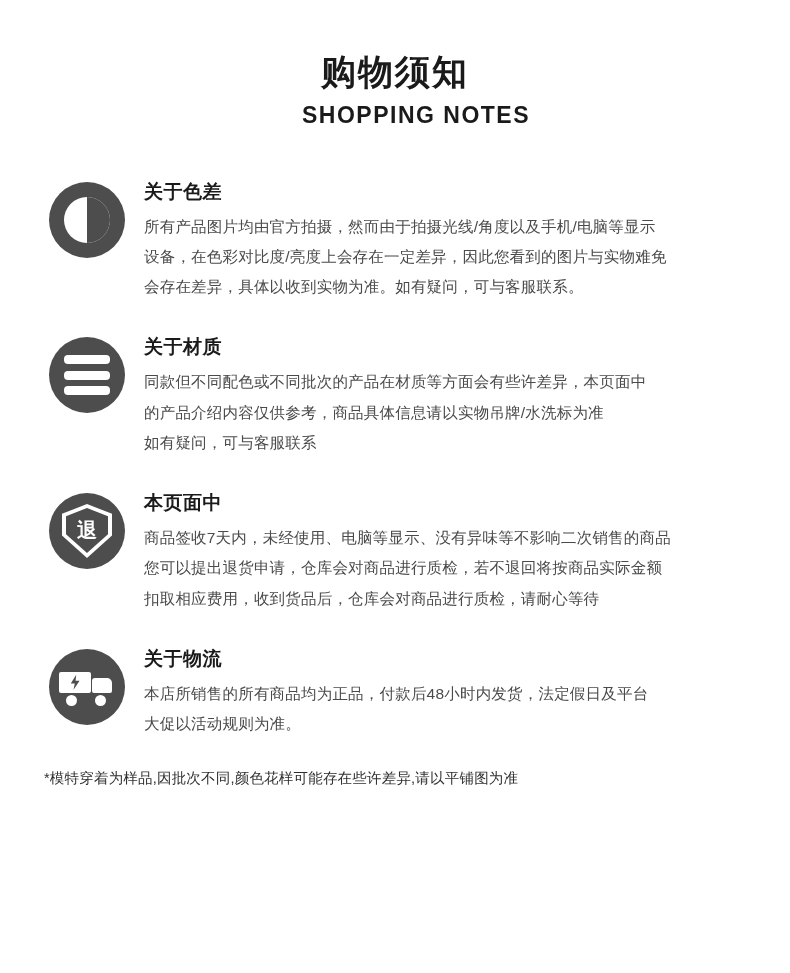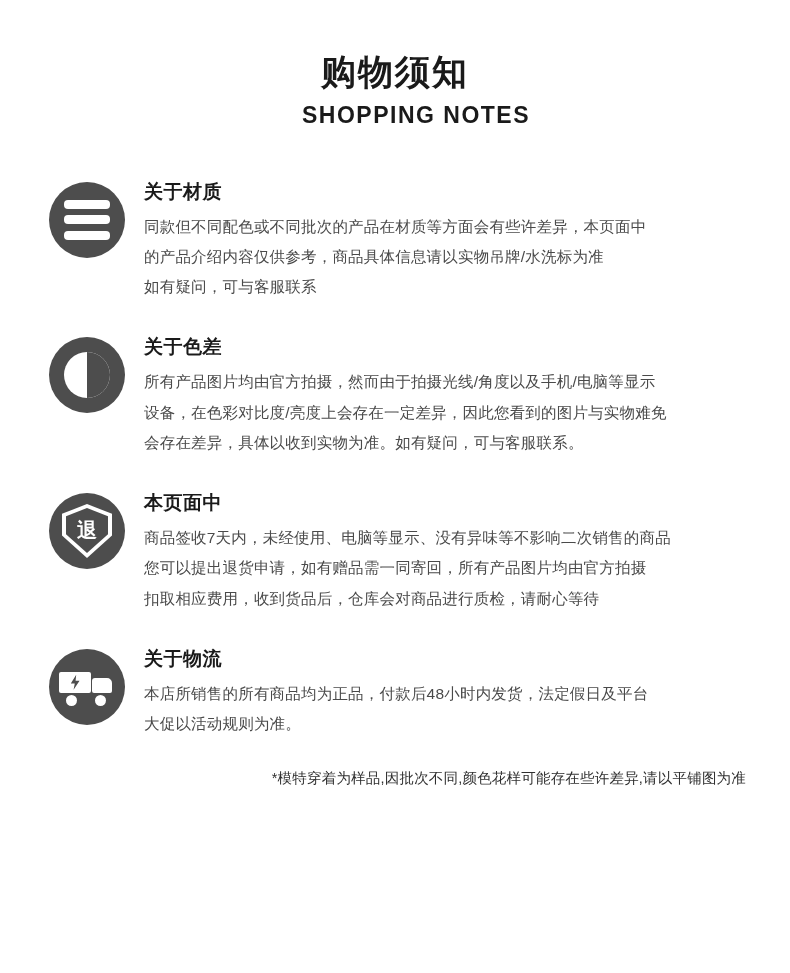--- a/index.html
+++ b/index.html
@@ -81,21 +81,21 @@
     letter-spacing: 0.5px;
   }
   .sec-line {
     font-size: 15.5px;
     color: #4a4a4a;
     line-height: 1.95;
     letter-spacing: 0.2px;
   }
   
   .footnote {
-    text-align: right;
+    text-align: left;
     font-size: 14.5px;
     color: #2f2f2f;
     margin-top: 16px;
     padding: 0 44px;
     letter-spacing: 0.2px;
   }
   
   
   .ic-contrast {
     width: 46px;
@@ -244,20 +244,34 @@
 <body>
 
 <div class="page">
 
   <div class="header">
     <div class="title-cn">购物须知</div>
     <div class="title-en">SHOPPING NOTES</div>
   </div>
 
   <div class="sections">
+
+    <div class="section">
+      <div class="icon-wrap">
+        <div class="circle">
+          <div class="ic-contrast"></div>
+        </div>
+      </div>
+      <div class="sec-text">
+        <div class="sec-title">关于色差</div>
+        <div class="sec-line">所有产品图片均由官方拍摄，然而由于拍摄光线/角度以及手机/电脑等显示</div>
+        <div class="sec-line">设备，在色彩对比度/亮度上会存在一定差异，因此您看到的图片与实物难免</div>
+        <div class="sec-line">会存在差异，具体以收到实物为准。如有疑问，可与客服联系。</div>
+      </div>
+    </div>
 
     <div class="section">
       <div class="icon-wrap">
         <div class="circle">
           <div class="ic-bars">
               <span></span>
               <span></span>
               <span></span>
             </div>
         </div>
@@ -266,45 +280,31 @@
         <div class="sec-title">关于材质</div>
         <div class="sec-line">同款但不同配色或不同批次的产品在材质等方面会有些许差异，本页面中</div>
         <div class="sec-line">的产品介绍内容仅供参考，商品具体信息请以实物吊牌/水洗标为准</div>
         <div class="sec-line">如有疑问，可与客服联系</div>
       </div>
     </div>
 
     <div class="section">
       <div class="icon-wrap">
         <div class="circle">
-          <div class="ic-contrast"></div>
-        </div>
-      </div>
-      <div class="sec-text">
-        <div class="sec-title">关于色差</div>
-        <div class="sec-line">所有产品图片均由官方拍摄，然而由于拍摄光线/角度以及手机/电脑等显示</div>
-        <div class="sec-line">设备，在色彩对比度/亮度上会存在一定差异，因此您看到的图片与实物难免</div>
-        <div class="sec-line">会存在差异，具体以收到实物为准。如有疑问，可与客服联系。</div>
-      </div>
-    </div>
-
-    <div class="section">
-      <div class="icon-wrap">
-        <div class="circle">
           <div class="ic-shield">
             <div class="sh"></div>
             <div class="sh-in"></div>
             <div class="sh-char">退</div>
           </div>
         </div>
       </div>
       <div class="sec-text">
         <div class="sec-title">本页面中</div>
         <div class="sec-line">商品签收7天内，未经使用、电脑等显示、没有异味等不影响二次销售的商品</div>
-        <div class="sec-line">您可以提出退货申请，如有赠品需一同寄回，所有产品图片均由官方拍摄</div>
+        <div class="sec-line">您可以提出退货申请，仓库会对商品进行质检，若不退回将按商品实际金额</div>
         <div class="sec-line">扣取相应费用，收到货品后，仓库会对商品进行质检，请耐心等待</div>
       </div>
     </div>
 
     <div class="section">
       <div class="icon-wrap">
         <div class="circle">
           <div class="ic-truck">
             <div class="body"></div>
             <div class="bolt"></div>

